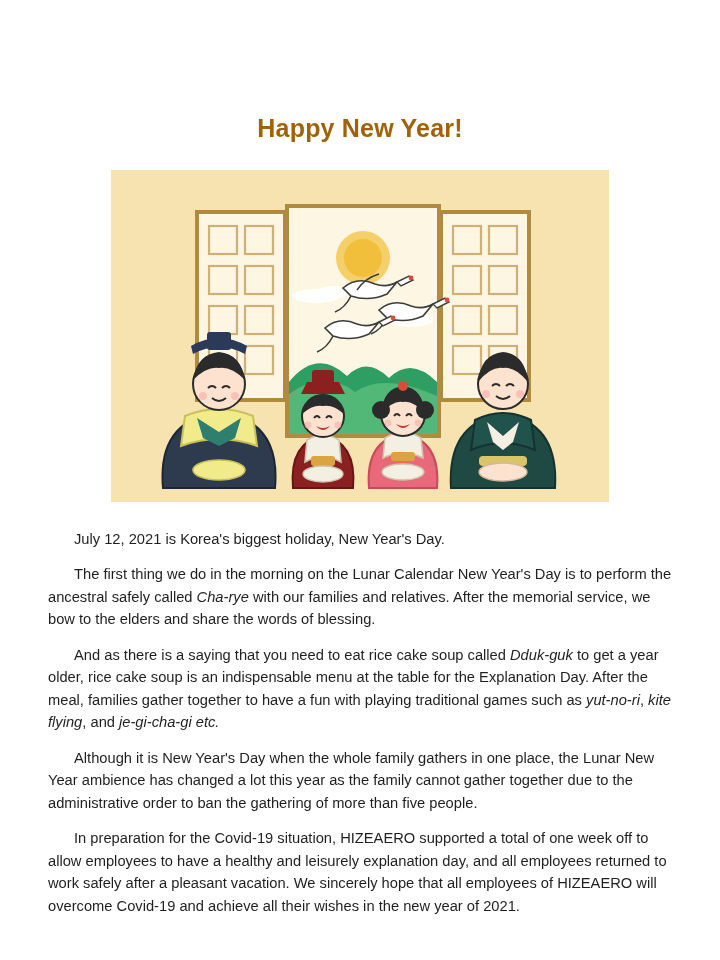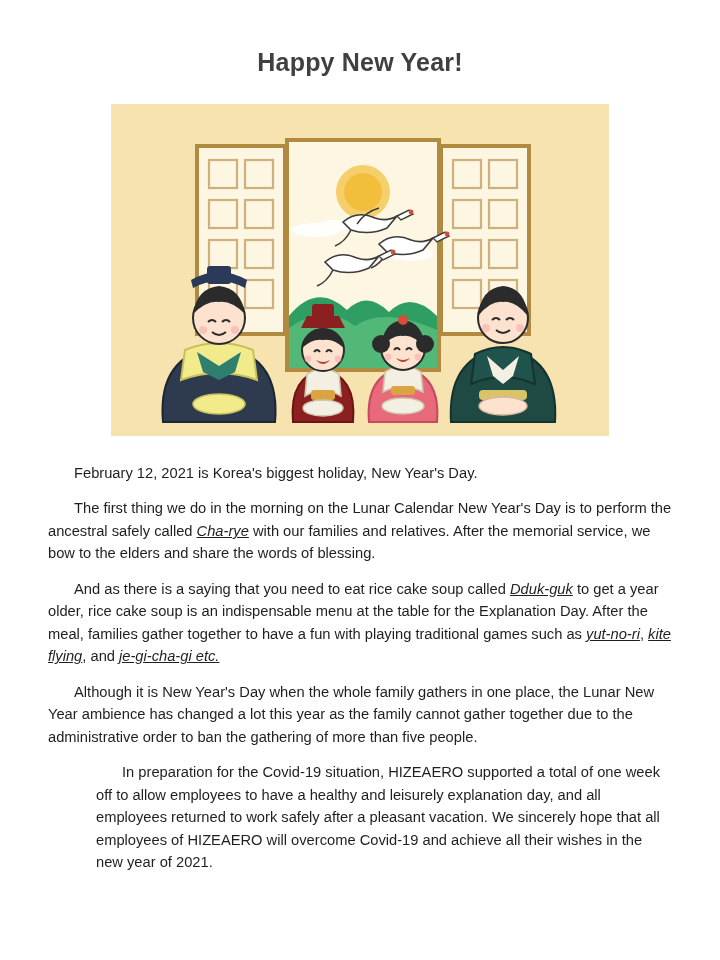--- a/index.html
+++ b/index.html
@@ -17,23 +17,23 @@
   .page {
     position: relative;
     width: 720px;
     height: 960px;
     box-sizing: border-box;
   }
   .title {
     text-align: center;
     font-size: 25px;
     font-weight: bold;
-    color: #404040;
+    color: #a16207;
     margin: 0;
-    padding-top: 48px;
+    padding-top: 114px;
     letter-spacing: 0.2px;
   }
   .illustration-wrap {
     margin: 27px auto 0 auto;
     width: 498px;
     height: 332px;
     position: relative;
   }
   .illustration {
     display: block;
@@ -48,25 +48,23 @@
   }
   .article p {
     margin: 0 0 13px 0;
     text-indent: 26px;
   }
   .article p.first {
     text-indent: 26px;
   }
   .article p:last-child {
     margin-bottom: 0;
-    margin-left: 48px;
   }
   em.ital {
     font-style: italic;
-    text-decoration: underline;
   }
 </style>
 </head>
 <body>
 
 <div class="page">
 
   <h1 class="title">Happy New Year!</h1>
 
   <div class="illustration-wrap">
@@ -203,21 +201,21 @@
         <circle cx="375" cy="224" r="4" fill="#f6b3ae" opacity="0.7"></circle>
         <circle cx="409" cy="224" r="4" fill="#f6b3ae" opacity="0.7"></circle>
         <ellipse cx="392" cy="302" rx="24" ry="9" fill="#fde3cf" stroke="#d8b49c" stroke-width="1.4"></ellipse>
       </g>
 
     </svg>
   </div>
 
   <div class="article">
     <p class="first">
-      <span>February 12, 2021 is Korea's biggest holiday, New Year's Day.</span>
+      <span>July 12, 2021 is Korea's biggest holiday, New Year's Day.</span>
     </p>
 
     <p>
       <span>The first thing we do in the morning on the Lunar Calendar New Year's Day is to perform the ancestral safely called </span><em class="ital">Cha-rye</em><span>  with our families and relatives. After the memorial service, we bow to the elders and share the words of blessing.</span>
     </p>
 
     <p>
       <span>And as there is a saying that you need to eat rice cake soup called </span><em class="ital">Dduk-guk</em><span> to get a year older, rice cake soup is an indispensable menu at the table for the Explanation Day. After the meal, families gather together to have a fun with playing traditional games such as </span><em class="ital">yut-no-ri</em><span>, </span><em class="ital">kite flying</em><span>, and </span><em class="ital">je-gi-cha-gi etc.</em>
     </p>
 

